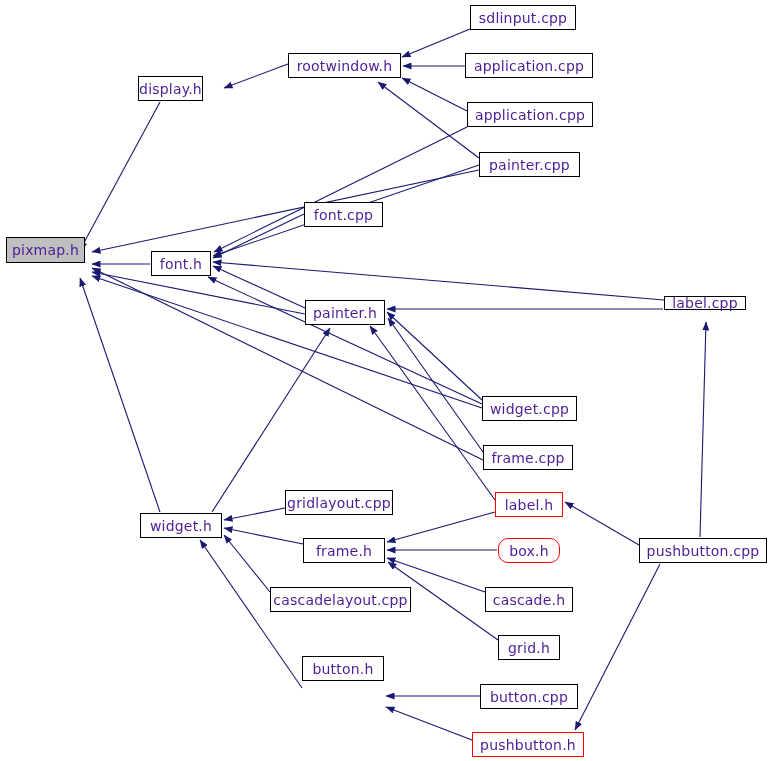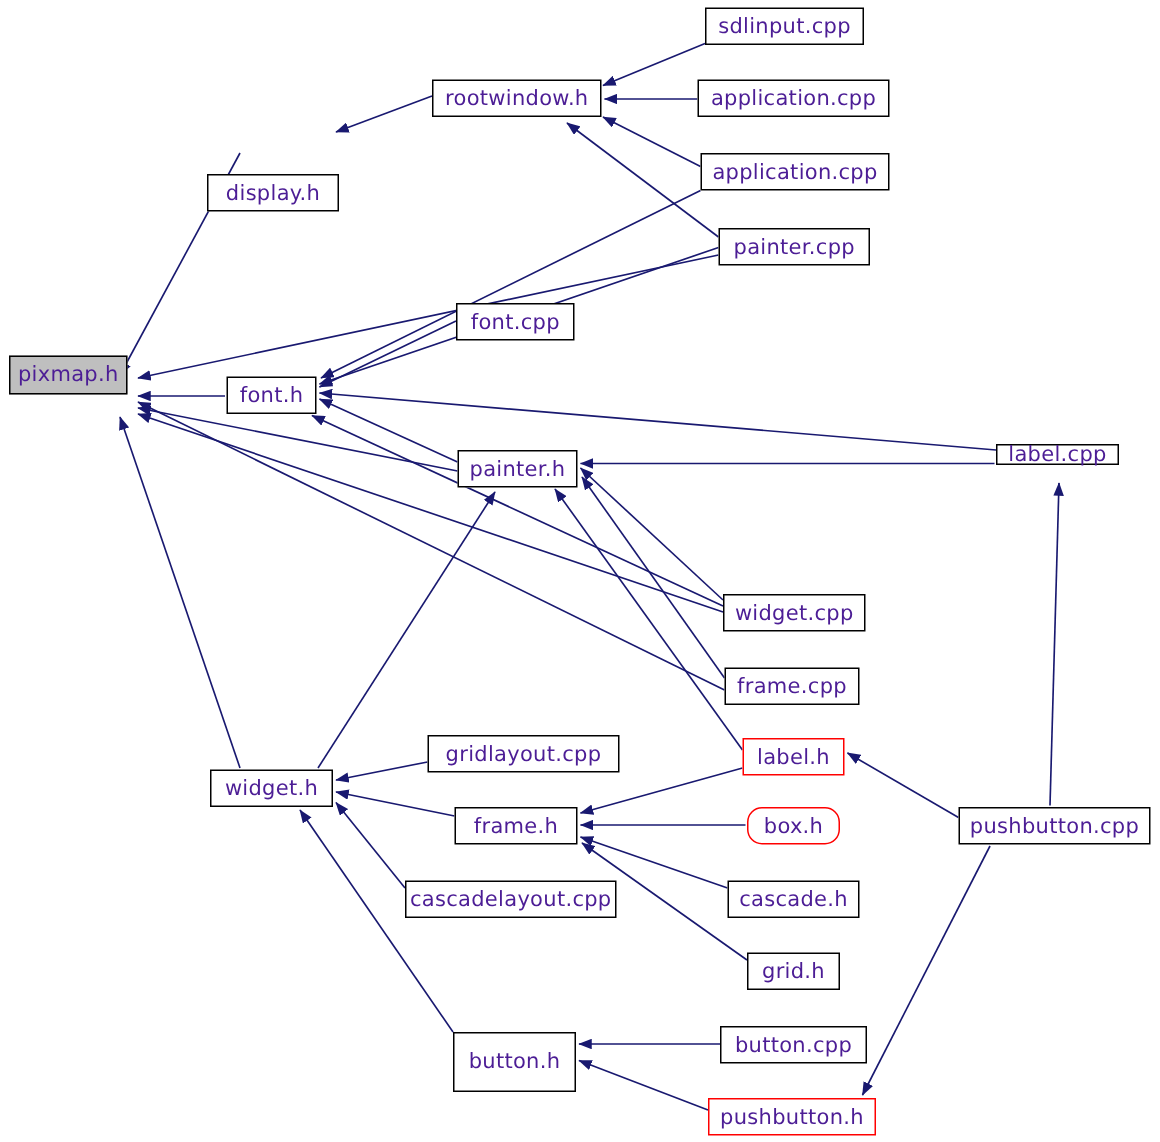--- a/index.html
+++ b/index.html
@@ -94,21 +94,21 @@
   <div id="nodes-layer">
       <div class="node" style="left: 470px; top: 5px; width: 106px; height: 25px;">
         <span>sdlinput.cpp</span>
       </div>
       <div class="node" style="left: 288px; top: 53px; width: 113px; height: 25px;">
         <span>rootwindow.h</span>
       </div>
       <div class="node" style="left: 465px; top: 53px; width: 128px; height: 25px;">
         <span>application.cpp</span>
       </div>
-      <div class="node" style="left: 138px; top: 76px; width: 88px; height: 25px; margin-top: 40px;">
+      <div class="node" style="left: 138px; top: 76px; width: 65px; height: 25px;">
         <span>display.h</span>
       </div>
       <div class="node" style="left: 467px; top: 102px; width: 126px; height: 25px;">
         <span>application.cpp</span>
       </div>
       <div class="node" style="left: 479px; top: 152px; width: 101px; height: 25px;">
         <span>painter.cpp</span>
       </div>
       <div class="node" style="left: 304px; top: 202px; width: 79px; height: 25px;">
         <span>font.cpp</span>
@@ -124,21 +124,21 @@
       </div>
       <div class="node" style="left: 664px; top: 296px; width: 82px; height: 14px;">
         <span>label.cpp</span>
       </div>
       <div class="node" style="left: 482px; top: 396px; width: 95px; height: 25px;">
         <span>widget.cpp</span>
       </div>
       <div class="node" style="left: 483px; top: 445px; width: 90px; height: 25px;">
         <span>frame.cpp</span>
       </div>
-      <div class="node" style="left: 285px; top: 490px; width: 128px; height: 25px;">
+      <div class="node" style="left: 285px; top: 490px; width: 108px; height: 25px;">
         <span>gridlayout.cpp</span>
       </div>
       <div class="node highlight" style="left: 495px; top: 492px; width: 68px; height: 25px;">
         <span>label.h</span>
       </div>
       <div class="node" style="left: 140px; top: 513px; width: 82px; height: 25px;">
         <span>widget.h</span>
       </div>
       <div class="node" style="left: 303px; top: 538px; width: 82px; height: 25px;">
         <span>frame.h</span>
@@ -151,21 +151,21 @@
       </div>
       <div class="node" style="left: 270px; top: 587px; width: 141px; height: 25px;">
         <span>cascadelayout.cpp</span>
       </div>
       <div class="node" style="left: 485px; top: 587px; width: 88px; height: 25px;">
         <span>cascade.h</span>
       </div>
       <div class="node" style="left: 498px; top: 635px; width: 62px; height: 25px;">
         <span>grid.h</span>
       </div>
-      <div class="node" style="left: 302px; top: 688px; width: 82px; height: 40px;">
+      <div class="node" style="left: 302px; top: 656px; width: 82px; height: 25px;">
         <span>button.h</span>
       </div>
       <div class="node" style="left: 480px; top: 684px; width: 98px; height: 25px;">
         <span>button.cpp</span>
       </div>
       <div class="node highlight" style="left: 472px; top: 732px; width: 112px; height: 25px;">
         <span>pushbutton.h</span>
       </div>
     </div>
 </div>

